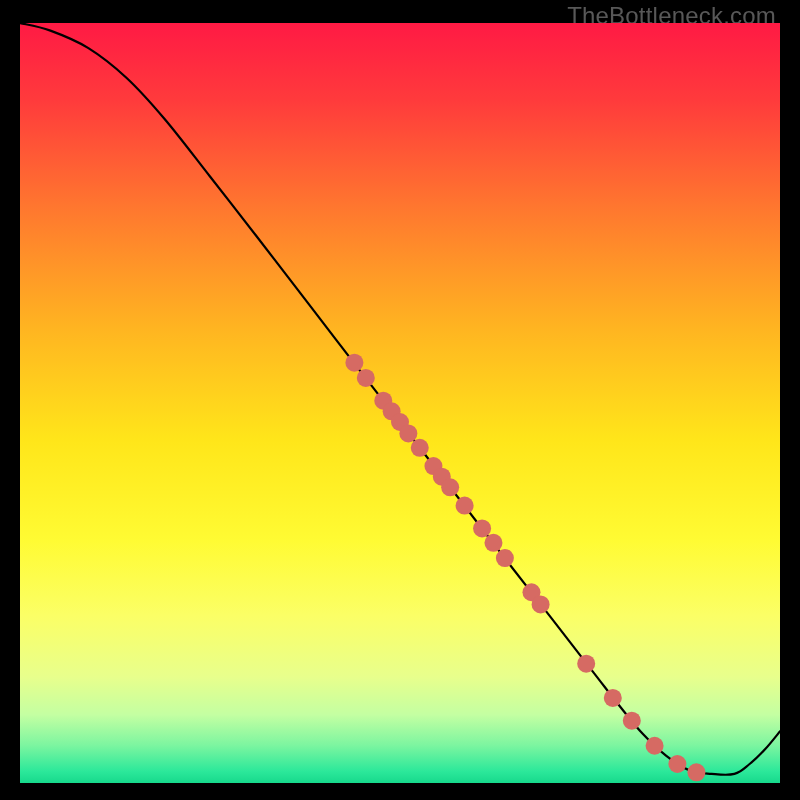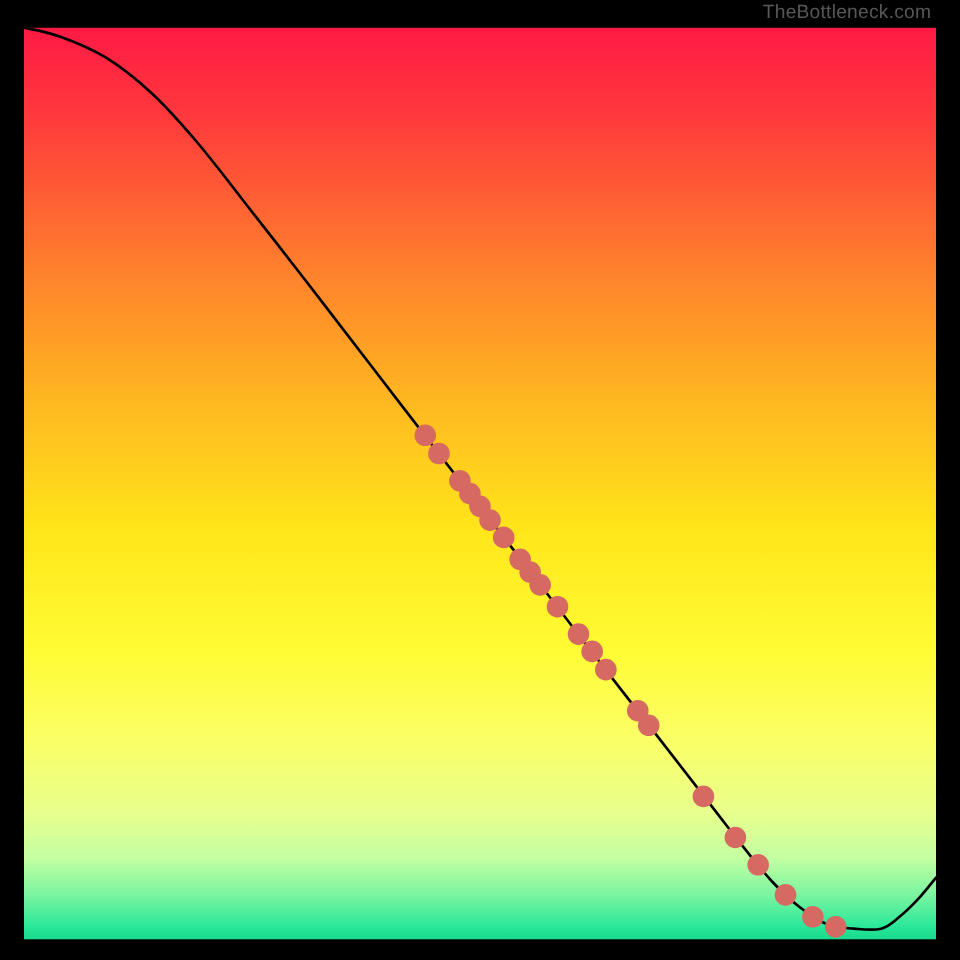--- a/index.html
+++ b/index.html
@@ -20,21 +20,21 @@
     background: #000;
   }
   .plot {
     position: absolute;
     inset: 0;
   }
   .watermark {
     position: absolute;
     top: 2px;
     right: 24px;
-    font-size: 16px;
+    font-size: 24px;
     font-weight: 500;
     color: #585858;
     letter-spacing: 0.2px;
   }
 </style>
 </head>
 <body>
 
 <div class="watermark">TheBottleneck.com</div>
 

